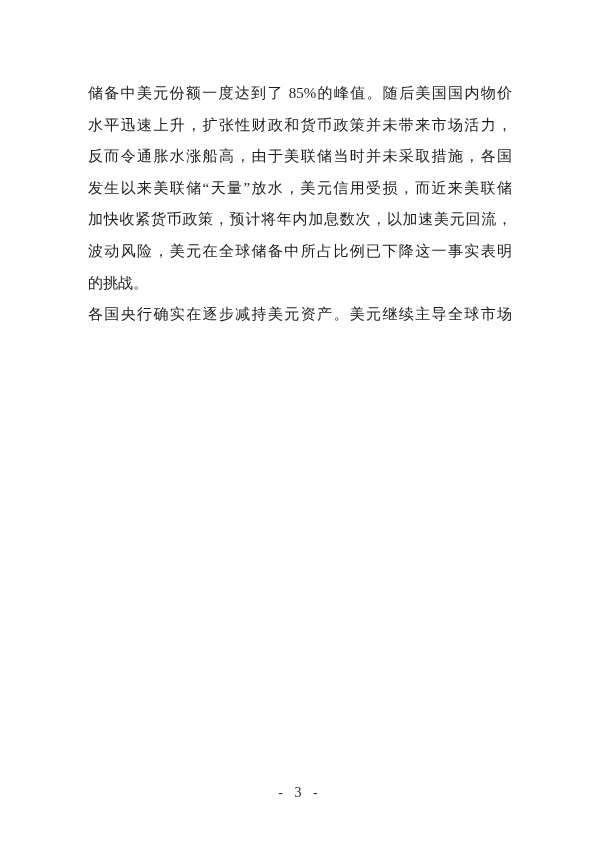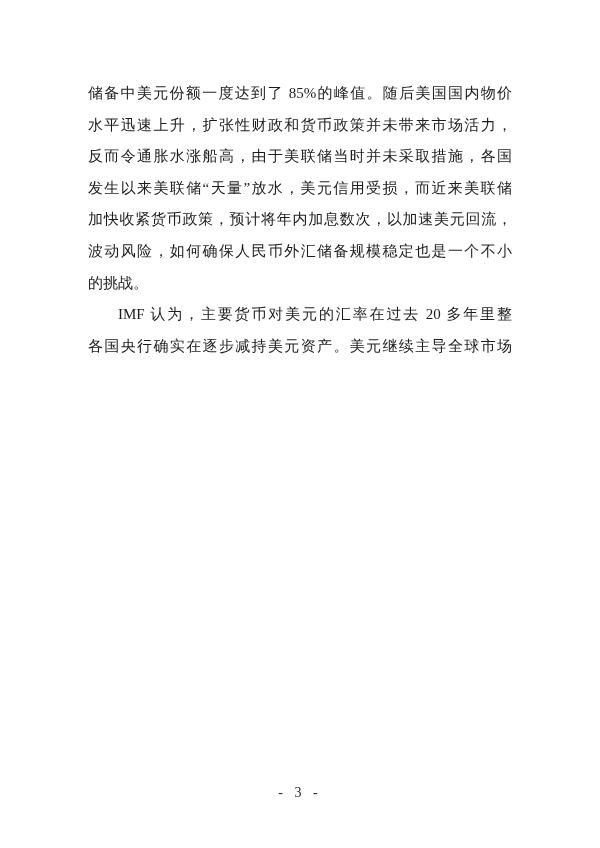--- a/index.html
+++ b/index.html
@@ -54,21 +54,20 @@
 </head>
 <body>
 
 <div class="page">
   <div class="text-block">
       <div class="line justify">储备中美元份额一度达到了 85%的峰值。随后美国国内物价</div>
       <div class="line justify">水平迅速上升，扩张性财政和货币政策并未带来市场活力，</div>
       <div class="line justify">反而令通胀水涨船高，由于美联储当时并未采取措施，各国</div>
       <div class="line justify">发生以来美联储“天量”放水，美元信用受损，而近来美联储</div>
       <div class="line justify">加快收紧货币政策，预计将年内加息数次，以加速美元回流，</div>
-      <div class="line justify">波动风险，如何确保人民币外汇储备规模稳定也是一个不小</div>
+      <div class="line justify">波动风险，美元在全球储备中所占比例已下降这一事实表明</div>
       <div class="line left">的挑战。</div>
-      <div class="line justify-indent">IMF 认为，主要货币对美元的汇率在过去 20 多年里整</div>
       <div class="line justify">各国央行确实在逐步减持美元资产。美元继续主导全球市场</div>
     </div>
   <div class="footer">
     <span class="page-number">- 3 -</span>
   </div>
 </div>
 
 </body></html>

